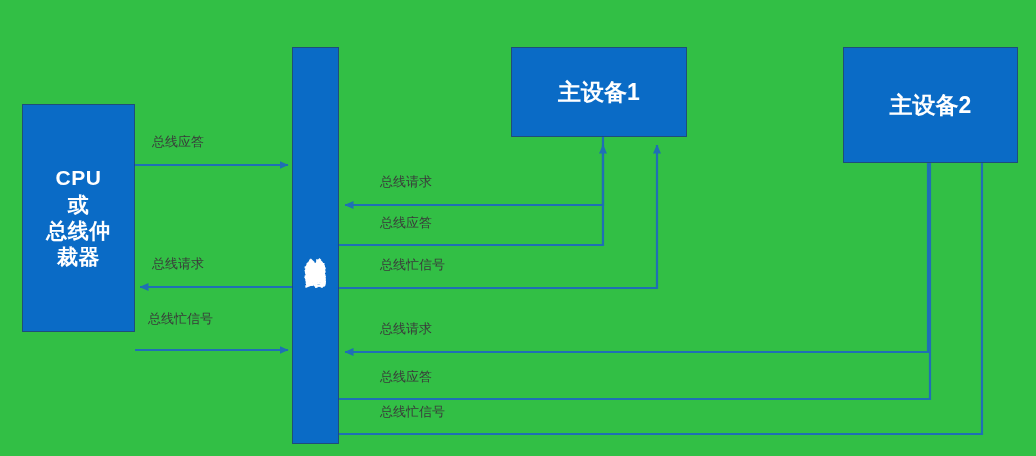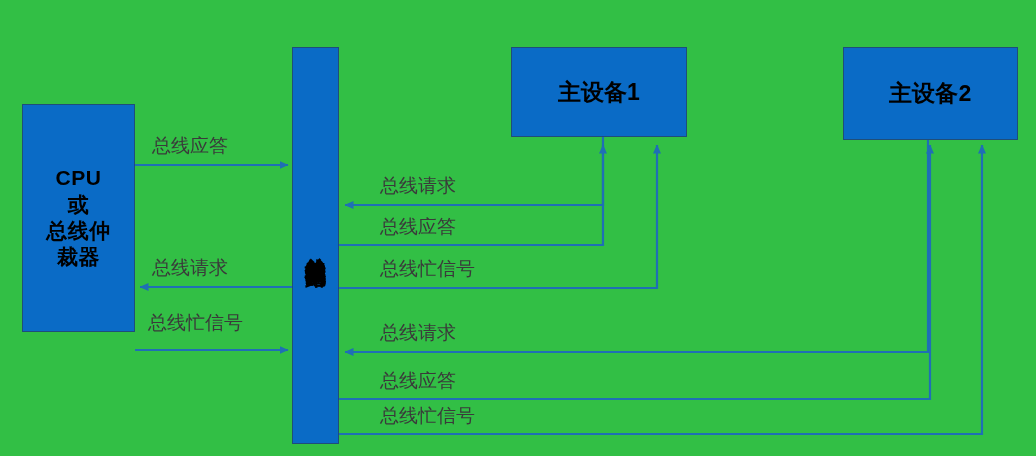--- a/index.html
+++ b/index.html
@@ -22,21 +22,21 @@
     height: 456px;
   }
   .node {
     position: absolute;
     background: #0a6bc6;
     border: 1px solid #1f4e79;
     box-sizing: border-box;
     display: flex;
     align-items: center;
     justify-content: center;
-    color: #000000;
+    color: #ffffff;
     font-weight: bold;
     text-align: center;
     z-index: 3;
   }
   #node-cpu {
     left: 22px;
     top: 104px;
     width: 113px;
     height: 228px;
     font-size: 21px;
@@ -63,28 +63,27 @@
     left: 511px;
     top: 47px;
     width: 176px;
     height: 90px;
     font-size: 23px;
   }
   #node-master2 {
     left: 843px;
     top: 47px;
     width: 175px;
-    height: 93px;
+    height: 116px;
     font-size: 23px;
-    font-family: Liberation Mono, monospace;
   }
   .edge-label {
     position: absolute;
     color: #3a3a3a;
-    font-size: 19px;
+    font-size: 13px;
     white-space: nowrap;
     z-index: 4;
     font-weight: normal;
   }
 </style>
 </head>
 <body>
 
 <div id="canvas">
 

